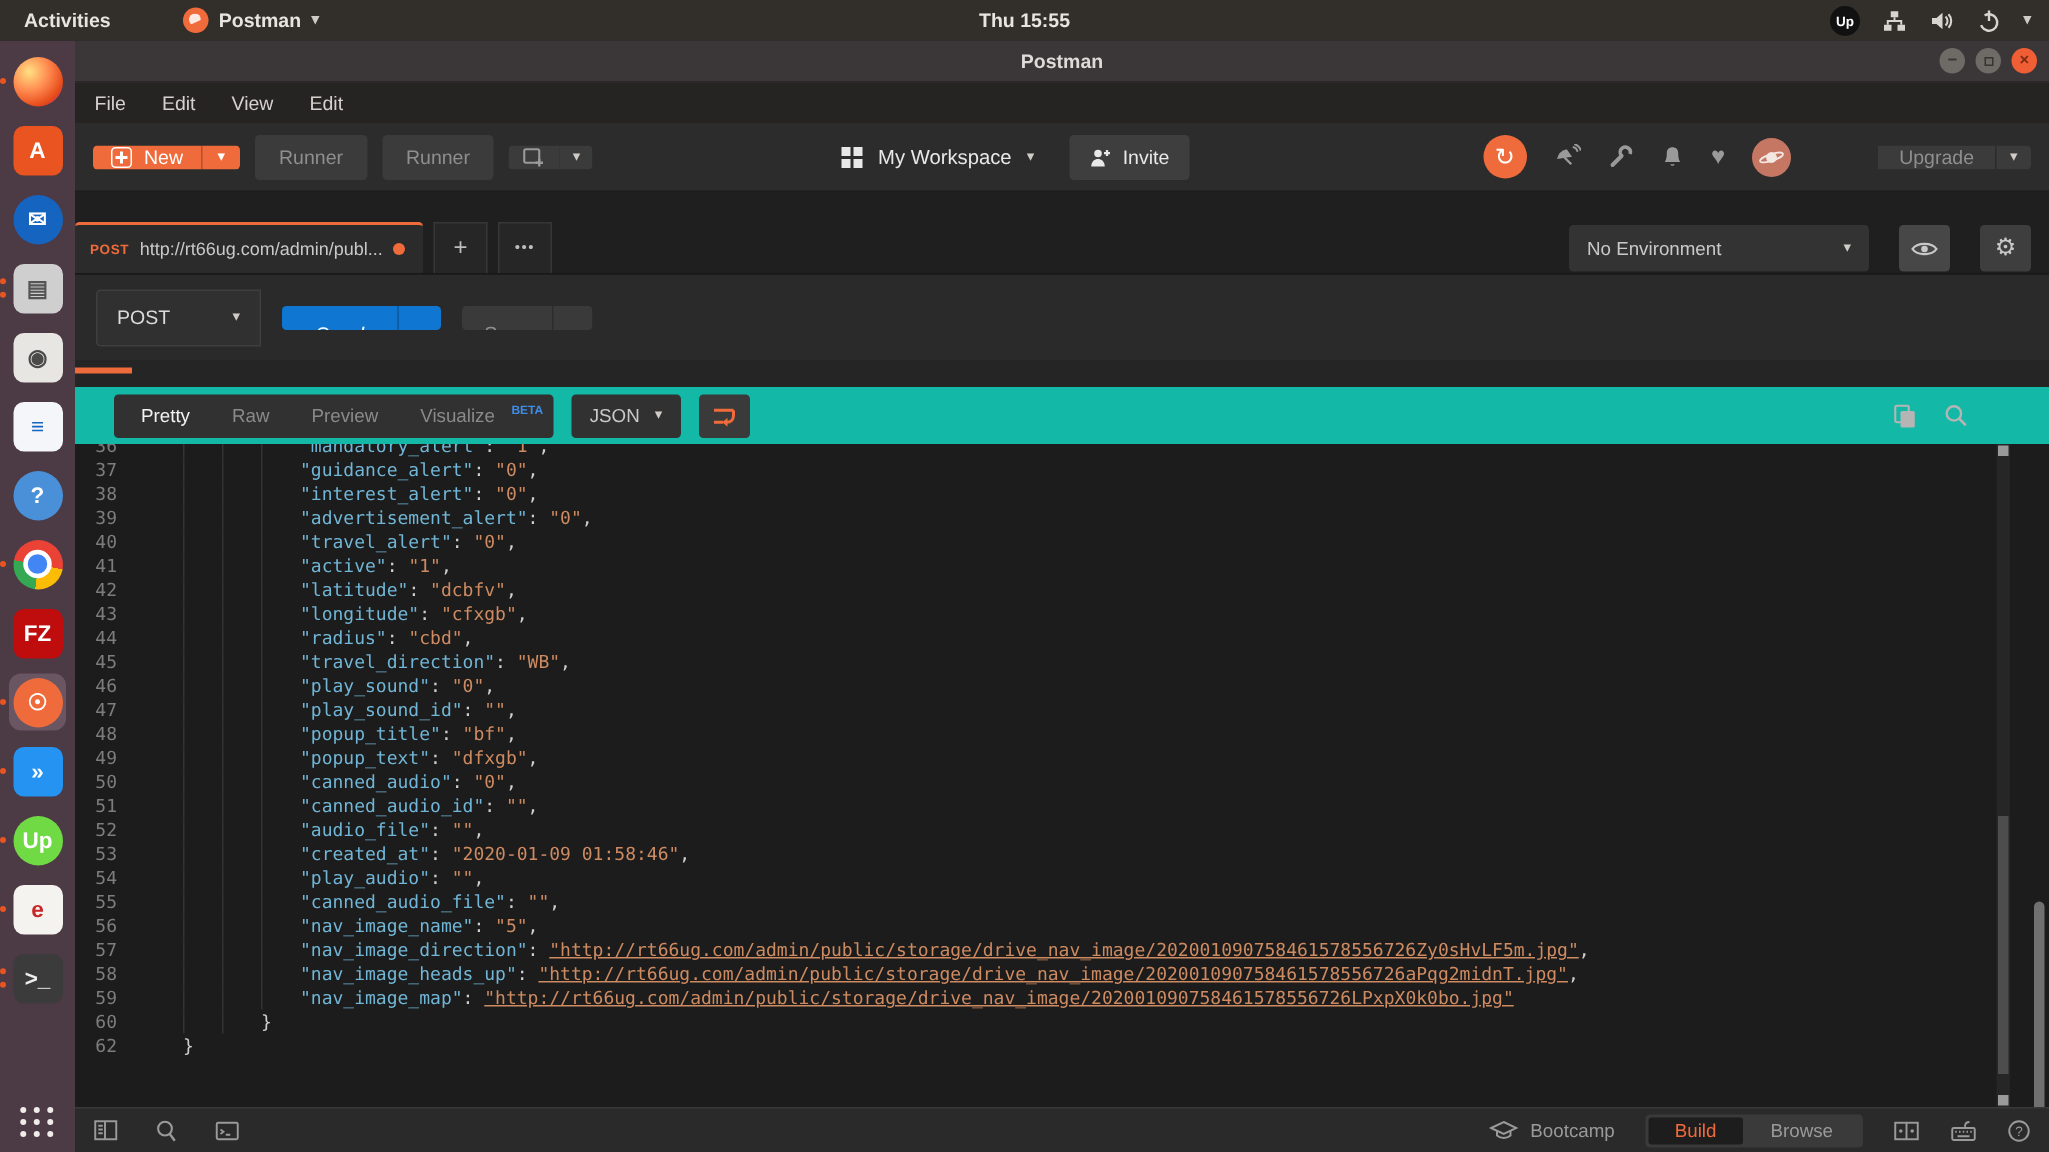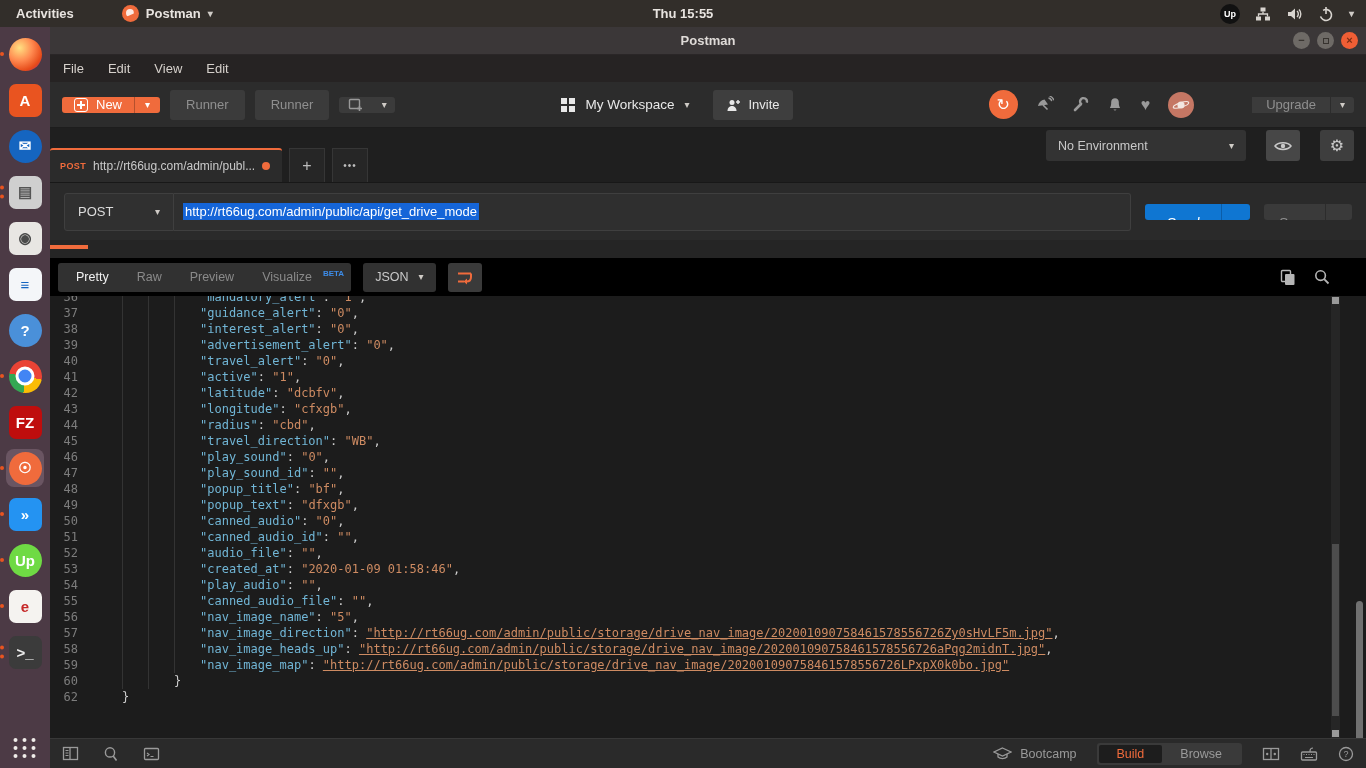--- a/index.html
+++ b/index.html
@@ -100,21 +100,21 @@
   .req-tab { width:232px; height:34px; background:#2b2b2b; border-top:2px solid #f06b3c;
              border-radius:3px 3px 0 0; display:flex; align-items:center; padding:0 10px; gap:7px;
              margin-left:0; cursor:pointer; }
   .req-tab .meth { color:#f06b3c; font-size:9px; font-weight:bold; letter-spacing:.4px; }
   .req-tab .ttl { color:#c9c9c9; font-size:12px; white-space:nowrap; overflow:hidden; }
   .unsaved-dot { width:8px; height:8px; border-radius:50%; background:#f06b3c; flex:none; }
   .tab-sq { width:36px; height:34px; background:#262626; border:1px solid #363636; border-bottom:none;
             display:flex; align-items:center; justify-content:center; color:#bdbdbd; font-size:16px;
             margin-left:7px; cursor:pointer; }
   .tab-sq.more { font-size:10px; letter-spacing:1px; }
-  .env-area { position:absolute; right:12px; top:2px; display:flex; align-items:center; gap:20px; }
+  .env-area { position:absolute; right:12px; top:22px; display:flex; align-items:center; gap:20px; }
   .env-select { width:200px; height:31px; background:#333; border-radius:3px; display:flex;
                 align-items:center; padding:0 12px; color:#c9c9c9; font-size:12.5px; cursor:pointer; }
   .env-select .caret { margin-left:auto; }
   .env-icon-btn { width:34px; height:31px; border-radius:3px; background:#3e3e3e; display:flex;
                   align-items:center; justify-content:center; cursor:pointer; }
   .gear-glyph { color:#c9c9c9; font-size:16px; line-height:1; }
 
   
   .request { height:57px; background:#2a2a2a; display:flex; align-items:center; padding:0 14px; flex:none; }
   .method-select { width:110px; height:38px; background:#303030; border:1px solid #3f3f3f;
@@ -134,21 +134,21 @@
   .btn-save { margin-left:14px; }
   .btn-save .main { background:#3a3a3a; color:#8f8f8f; font-size:13.5px; padding:0 15px;
                display:flex; align-items:center; height:38px; }
   .btn-save .arrow { background:#3a3a3a; border-left:1px solid #2c2c2c; width:27px; height:38px;
                display:flex; align-items:center; justify-content:center; }
 
   .gapstrip { height:18px; background:#252525; position:relative; flex:none; }
   .body-indicator { position:absolute; left:0; top:5px; width:38px; height:4px; background:#f06b3c; }
 
   
-  .responsebar { height:38px; background:#000000; display:flex; align-items:center; padding:0 8px; flex:none; }
+  .responsebar { height:38px; background:#14b8a6; display:flex; align-items:center; padding:0 26px; flex:none; }
   .view-tabs { display:flex; align-items:center; background:#313131; border-radius:3px; height:29px;
                padding:0 4px; }
   .view-tab { padding:0 14px; font-size:12.5px; color:#8a8a8a; cursor:pointer; position:relative; }
   .view-tab.active { color:#f2f2f2; }
   .beta-sup { color:#3d8ce8; font-size:8px; font-weight:bold; position:relative; top:-5px; left:11px; }
   .fmt-select { margin-left:12px; background:#313131; border-radius:3px; height:29px; display:flex;
                 align-items:center; gap:10px; padding:0 12px; color:#c9c9c9; font-size:12.5px; cursor:pointer; }
   .wrap-btn { margin-left:12px; width:34px; height:29px; background:#3a3a3a; border-radius:3px;
               display:flex; align-items:center; justify-content:center; cursor:pointer; }
   .resp-right { margin-left:auto; display:flex; align-items:center; gap:18px; margin-right:28px; }
@@ -429,23 +429,20 @@
       <div class="env-icon-btn">
         <span class="gear-glyph">⚙</span>
       </div>
     </div>
   </div>
 
   <div class="request">
     <div class="method-select">
       <span>POST</span>
       <span class="caret">▾</span>
-    </div>
-    <div class="url-input">
-      <span class="url-sel">http://rt66ug.com/admin/public/api/get_drive_mode</span>
     </div>
     <span class="split-btn btn-send">
       <span class="main">Send</span>
       <span class="arrow">
           <span class="caret">▾</span>
         </span>
     </span>
     <span class="split-btn btn-save">
       <span class="main">Save</span>
       <span class="arrow">

